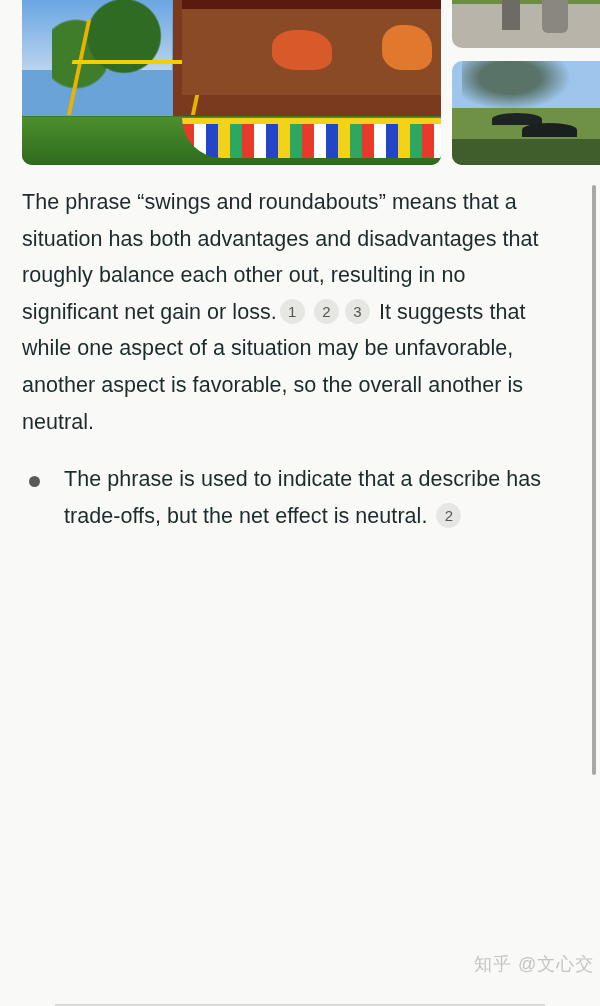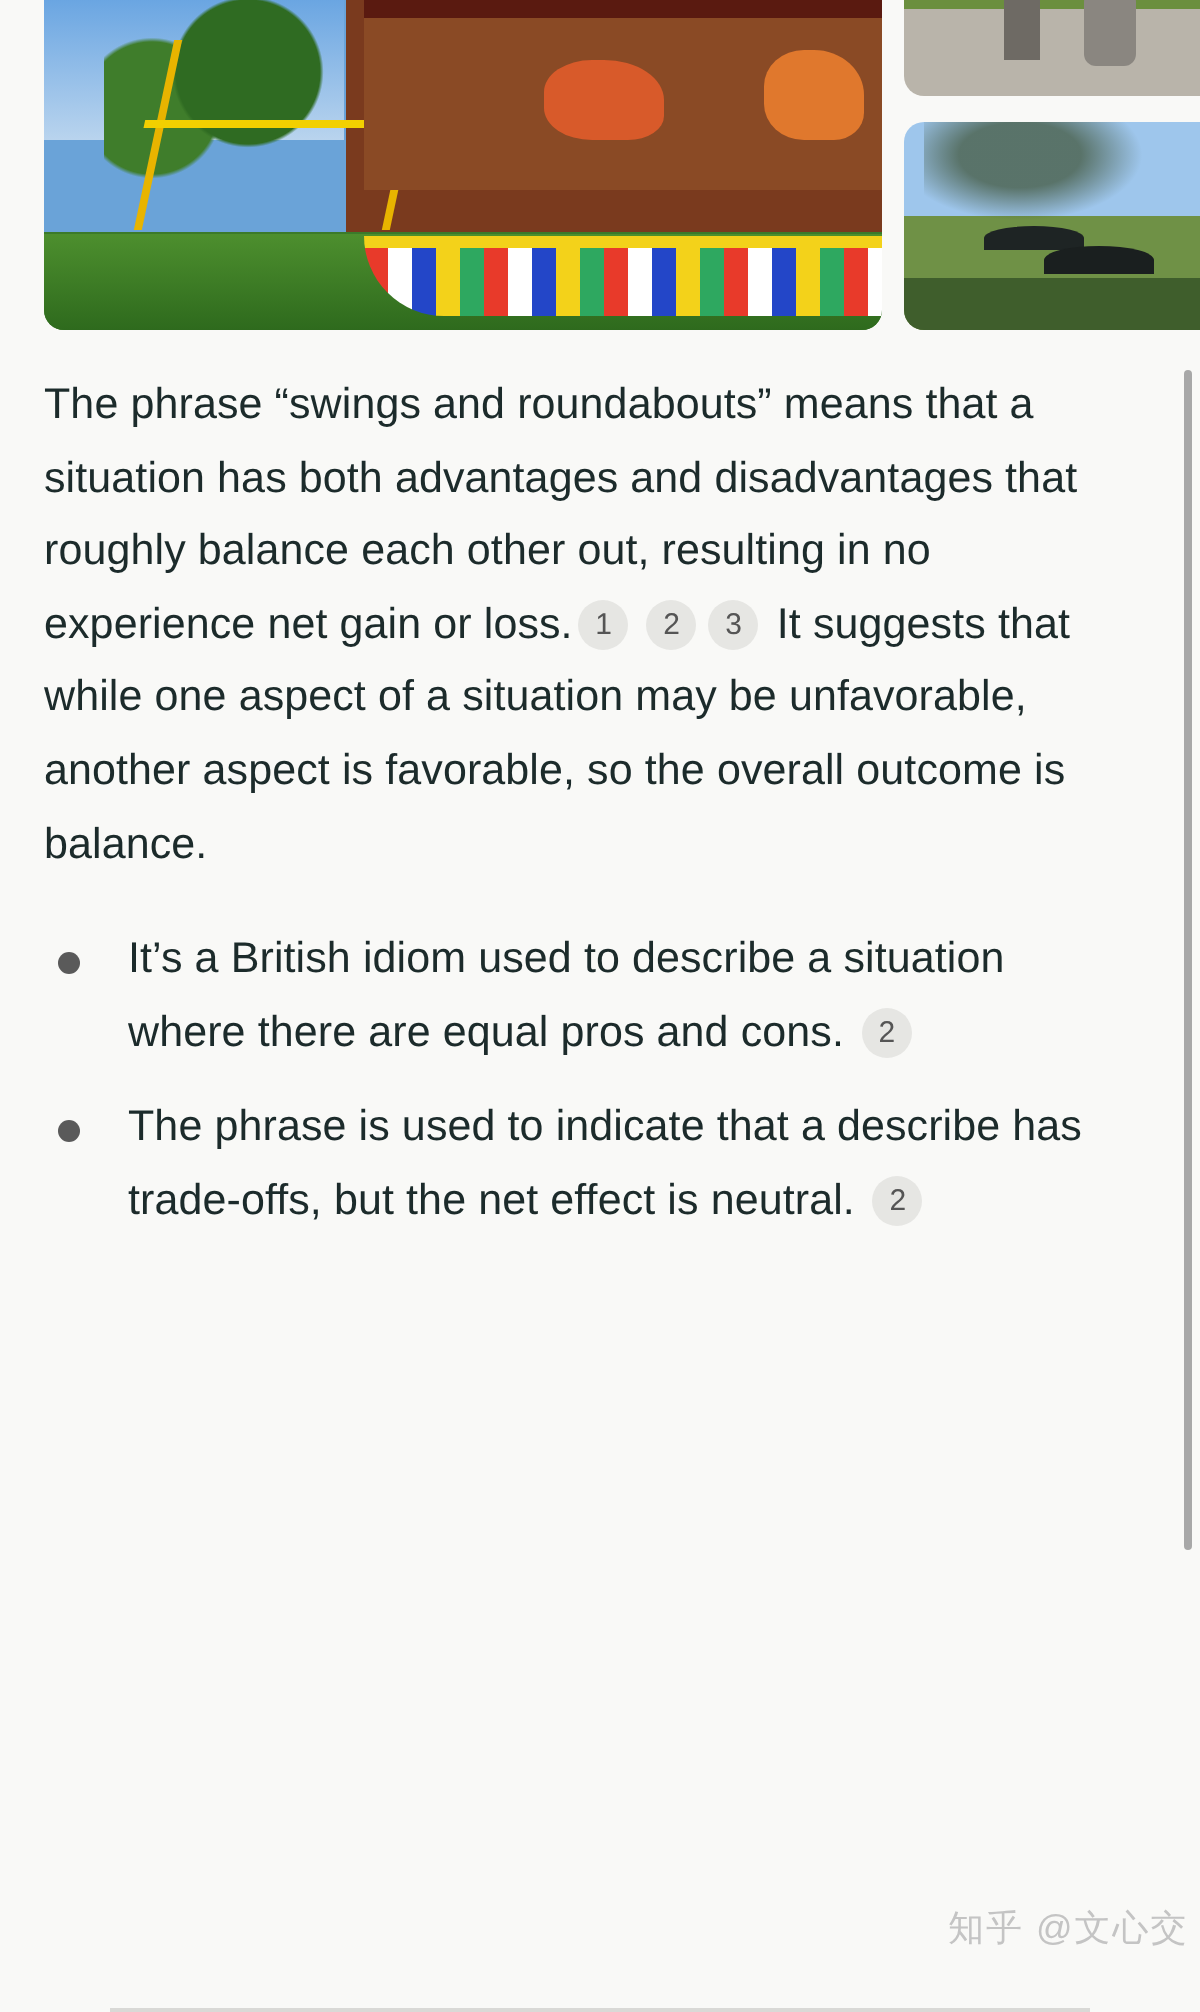--- a/index.html
+++ b/index.html
@@ -91,29 +91,25 @@
   <div class="img img-br">
     <div class="canopy"></div>
     <div class="umbrella1"></div>
     <div class="umbrella2"></div>
     <div class="shrubs"></div>
   </div>
 </div>
 
 <div class="content">
   <p class="para1">
-    <span>The phrase “swings and roundabouts” means that a situation has both advantages and disadvantages that roughly balance each other out, resulting in no experience net gain or loss.</span><span class="badge">1</span>
+    <span>The phrase “swings and roundabouts” means that a situation has both advantages and disadvantages that roughly balance each other out, resulting in no significant net gain or loss.</span><span class="badge">1</span>
     <span class="badge" style="margin-left:0">2</span><span class="badge">3</span>
-    <span>It suggests that while one aspect of a situation may be unfavorable, another aspect is favorable, so the overall outcome is balance.</span>
+    <span>It suggests that while one aspect of a situation may be unfavorable, another aspect is favorable, so the overall another is neutral.</span>
   </p>
   <ul class="points">
-    <li>
-      <span>It’s a British idiom used to describe a situation where there are equal pros and cons.</span>
-      <span class="badge">2</span>
-    </li>
     <li>
       <span>The phrase is used to indicate that a describe has trade-offs, but the net effect is neutral.</span>
       <span class="badge">2</span>
       
     </li>
   </ul>
 </div>
 
 <div class="scrollbar"></div>
 <div class="watermark">知乎 @文心交</div>

